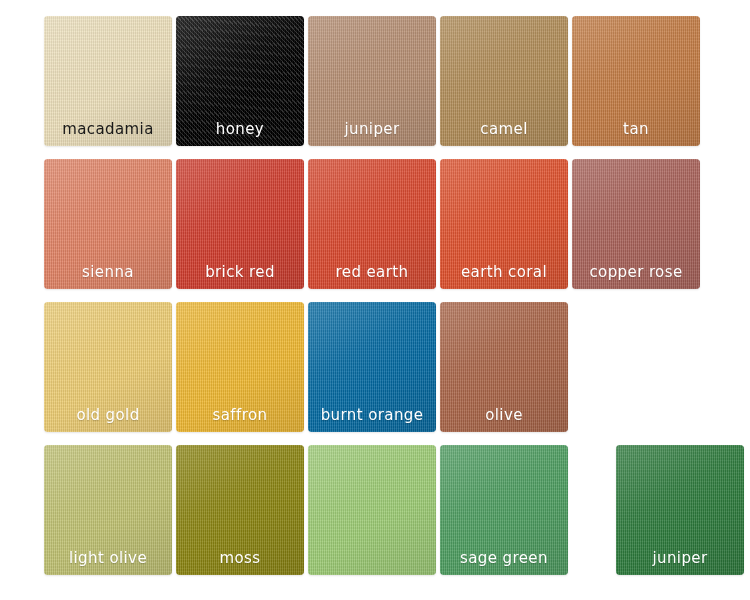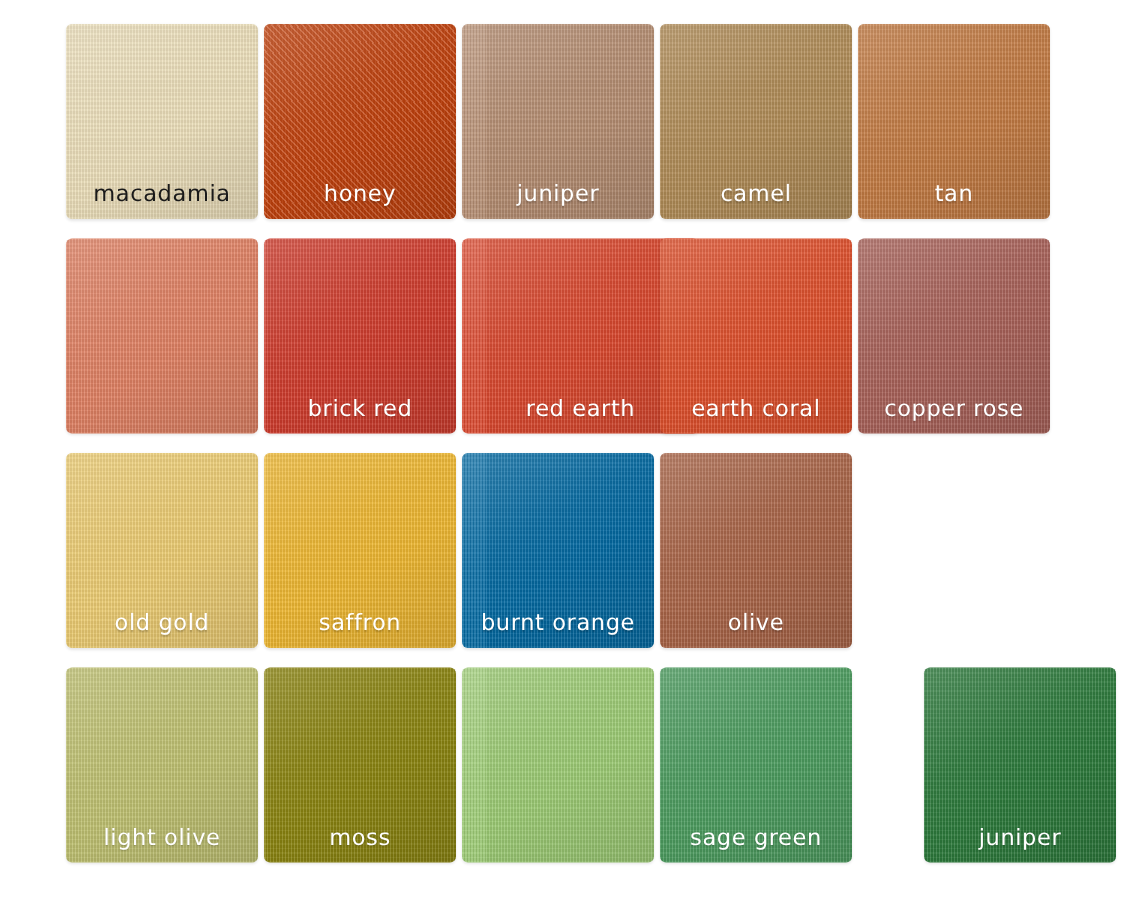--- a/index.html
+++ b/index.html
@@ -131,21 +131,21 @@
 <div id="swatch-grid">
     <div class="swatch-row">
       <div class="swatch-cell">
         <div class="swatch" style="background-color: rgb(236, 223, 186);">
           <div class="weave"></div>
           <div class="sheen"></div>
           <div class="swatch-label dark">macadamia</div>
         </div>
       </div>
       <div class="swatch-cell">
-        <div class="swatch" style="background-color: #c2410c;">
+        <div class="swatch" style="background-color: #000000;">
           <div class="weave weave-twill"></div>
           <div class="sheen"></div>
           <div class="swatch-label">honey</div>
         </div>
       </div>
       <div class="swatch-cell">
         <div class="swatch" style="background-color: rgb(181, 141, 113);">
           <div class="weave"></div>
           <div class="sheen"></div>
           <div class="swatch-label">juniper</div>
@@ -164,31 +164,32 @@
           <div class="sheen"></div>
           <div class="swatch-label">tan</div>
         </div>
       </div>
     </div>
     <div class="swatch-row">
       <div class="swatch-cell">
         <div class="swatch" style="background-color: rgb(224, 129, 99);">
           <div class="weave"></div>
           <div class="sheen"></div>
+          <div class="swatch-label">sienna</div>
         </div>
       </div>
       <div class="swatch-cell">
         <div class="swatch" style="background-color: rgb(207, 59, 44);">
           <div class="weave"></div>
           <div class="sheen"></div>
           <div class="swatch-label">brick red</div>
         </div>
       </div>
       <div class="swatch-cell">
-        <div class="swatch" style="background-color: rgb(216, 71, 45); padding-left: 30px;">
+        <div class="swatch" style="background-color: rgb(216, 71, 45);">
           <div class="weave"></div>
           <div class="sheen"></div>
           <div class="swatch-label">red earth</div>
         </div>
       </div>
       <div class="swatch-cell">
         <div class="swatch" style="background-color: rgb(222, 79, 43);">
           <div class="weave"></div>
           <div class="sheen"></div>
           <div class="swatch-label">earth coral</div>

